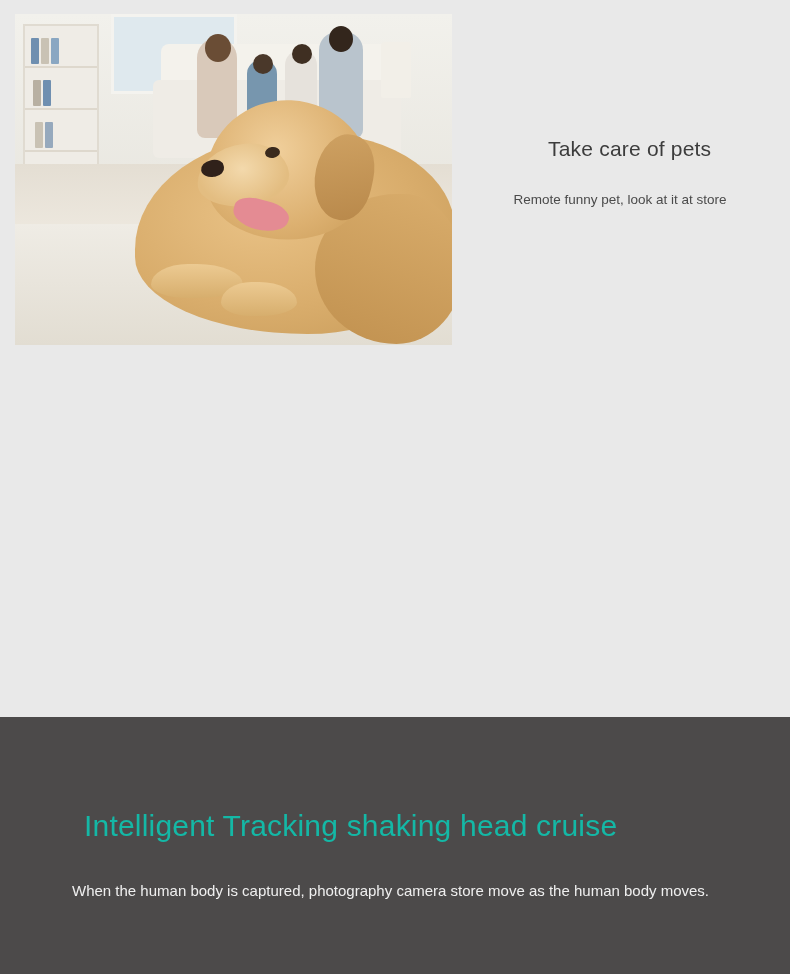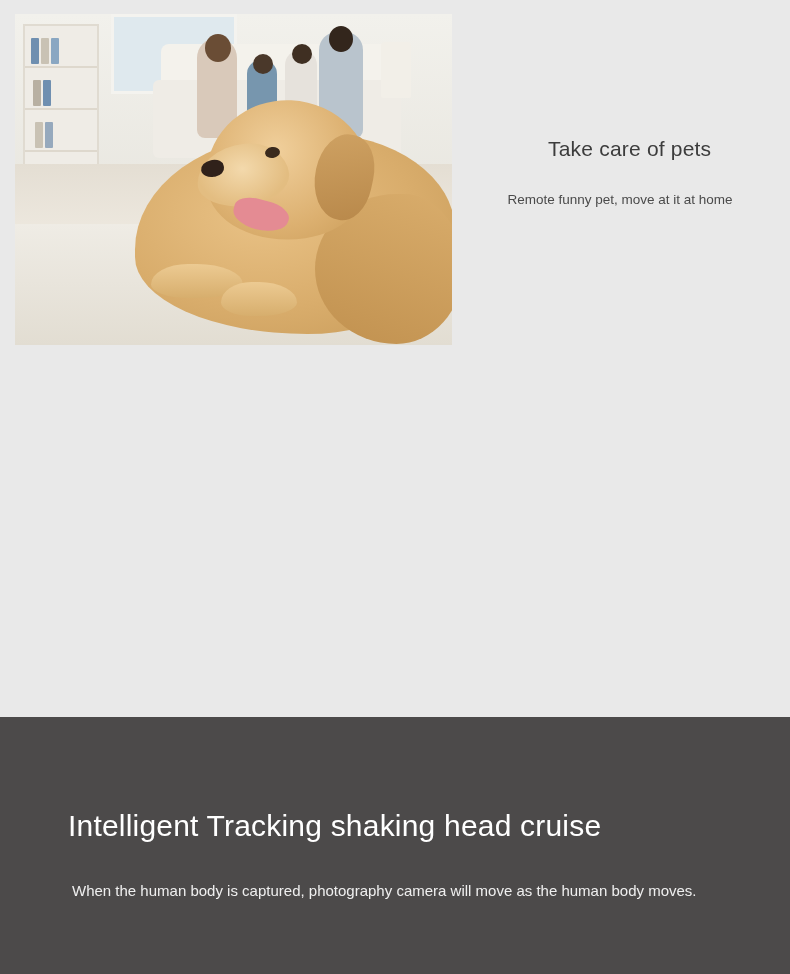--- a/index.html
+++ b/index.html
@@ -107,25 +107,25 @@
     position: absolute;
     left: 0;
     top: 717px;
     width: 790px;
     height: 257px;
     background: #4c4a4a;
     color: #ffffff;
   }
   .banner-title {
     position: absolute;
-    left: 68px;
+    left: 84px;
     top: 92px;
     font-size: 30px;
     font-weight: normal;
-    color: #ffffff;
+    color: #14b8a6;
     white-space: nowrap;
     letter-spacing: .2px;
   }
   .banner-sub {
     position: absolute;
     left: 72px;
     top: 163px;
     width: 690px;
     font-size: 15px;
     line-height: 22px;
@@ -317,21 +317,21 @@
       <div class="dog-tongue"></div>
       <div class="dog-nose"></div>
       <div class="dog-eye"></div>
       <div class="dog-paw" style="left:136px"></div>
       <div class="dog-paw" style="left:206px;top:268px;width:76px"></div>
     </div>
   </div>
 
   <div class="pets-text">
     <div class="pets-title">Take care of pets</div>
-    <div class="pets-line1">Remote funny pet, move at it at home</div>
+    <div class="pets-line1">Remote funny pet, look at it at store</div>
   </div>
 </div>
 
 <div class="section-store">
 
   <div class="store-text">
     <div class="store-title">Look at the store</div>
     <div class="store-line1">Real-time monitoring of store dy-</div>
     <div class="store-line2">namics even if not in the store</div>
   </div>
@@ -397,14 +397,14 @@
       <div class="st-branch" style="left:390px;top:116px;height:114px;transform:rotate(12deg)"></div>
       <div class="st-branch" style="left:408px;top:126px;height:104px;transform:rotate(-10deg)"></div>
 
       <div class="st-table" style="left:300px;top:228px;width:48px;height:8px"></div>
     </div>
   </div>
 </div>
 
 <div class="section-banner">
   <div class="banner-title">Intelligent Tracking shaking head cruise</div>
-  <div class="banner-sub">When the human body is captured, photography camera will move as the human body moves.</div>
+  <div class="banner-sub">When the human body is captured, photography camera store move as the human body moves.</div>
 </div>
 
 </body></html>

